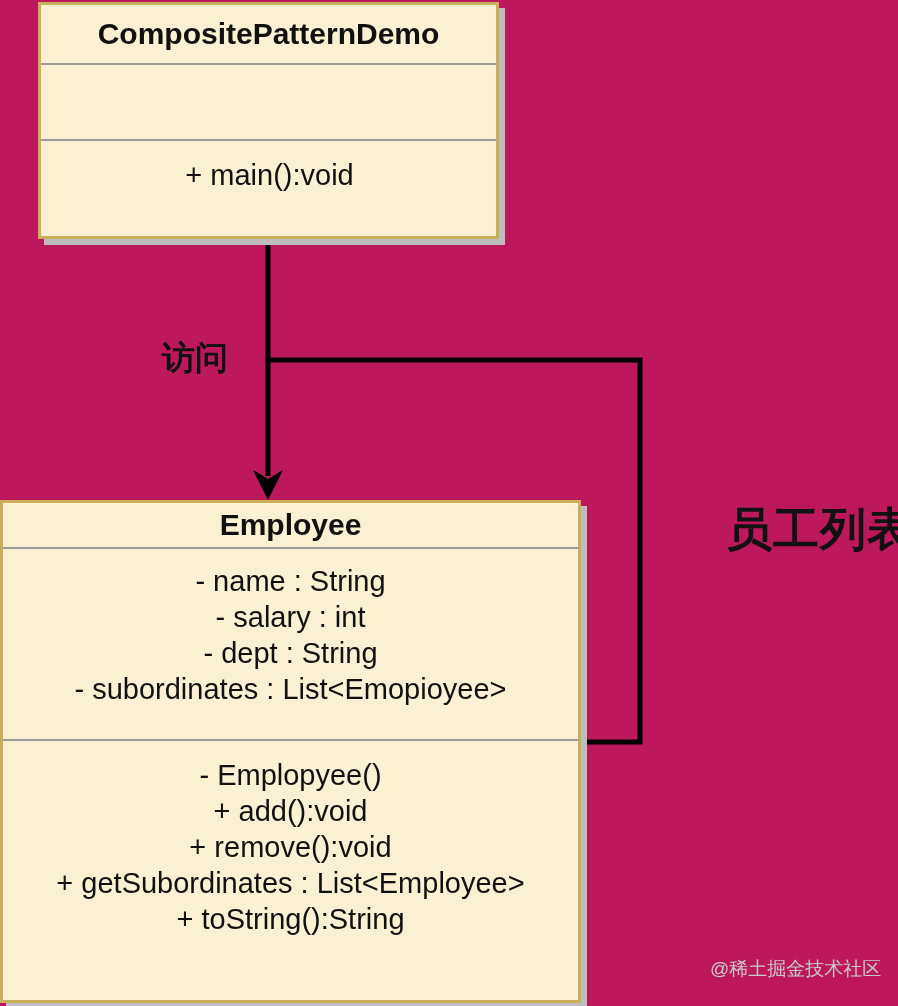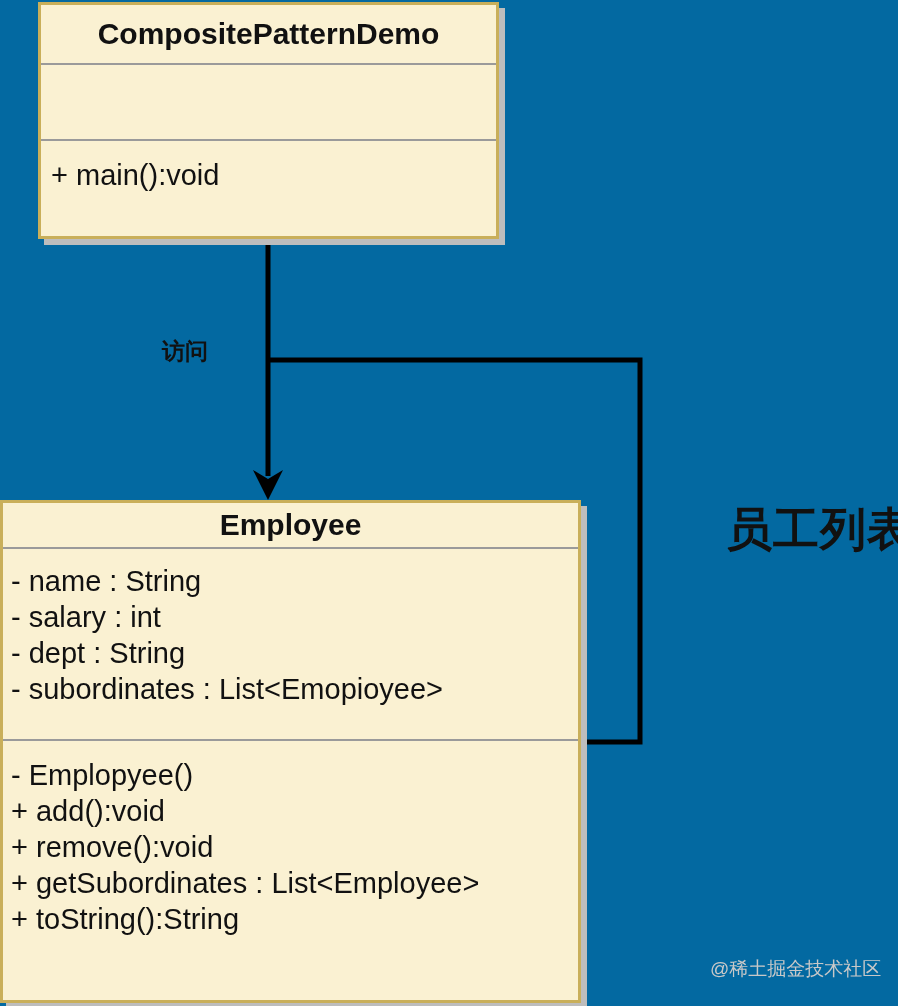--- a/index.html
+++ b/index.html
@@ -5,21 +5,21 @@
   html, body {
     margin: 0;
     padding: 0;
     background: #ffffff;
     font-family: "Liberation Sans", "DejaVu Sans", sans-serif;
   }
   .canvas {
     position: relative;
     width: 898px;
     height: 1006px;
-    background: #0369a1;
+    background: #be185d;
     overflow: hidden;
     text-decoration: underline;
   }
   svg.connectors {
     position: absolute;
     left: 0; top: 0;
     width: 898px; height: 1006px;
     pointer-events: none;
   }
   .uml-class {
@@ -46,39 +46,39 @@
     border-top: 2px solid #9A9A9A;
     flex: 0 0 auto;
   }
   .section {
     flex: 0 0 auto;
     padding: 12px 8px 0 8px;
     font-size: 29px;
     color: #111111;
     line-height: 36px;
   }
-  .section .member-line { white-space: nowrap; }
+  .section .member-line { white-space: nowrap; text-align: center; }
 
   #demo-class   { left: 38px;  top: 2px;   width: 461px; height: 237px; }
   #demo-class .class-title { height: 58px; }
   #demo-class .attrs-section { height: 74px; padding: 0; }
   #demo-class .methods-section { flex: 1 1 auto; padding-top: 16px; padding-left: 10px; }
 
   #employee-class { left: 0px; top: 500px; width: 581px; height: 503px; }
   #employee-class .class-title { height: 44px; }
   #employee-class .attrs-section { height: 190px; padding-top: 14px; box-sizing: border-box; }
   #employee-class .methods-section { flex: 1 1 auto; padding-top: 16px; }
 
   .edge-label {
     position: absolute;
     font-weight: bold;
     color: #111111;
     white-space: nowrap;
   }
-  #access-label   { left: 162px; top: 336px; font-size: 23px; }
+  #access-label   { left: 162px; top: 336px; font-size: 33px; }
   #emplist-label  { left: 726px; top: 499px; font-size: 46px; letter-spacing: 1px; }
 
   .watermark {
     position: absolute;
     left: 710px;
     top: 956px;
     font-size: 19px;
     color: #C8C8C8;
     white-space: nowrap;
   }

